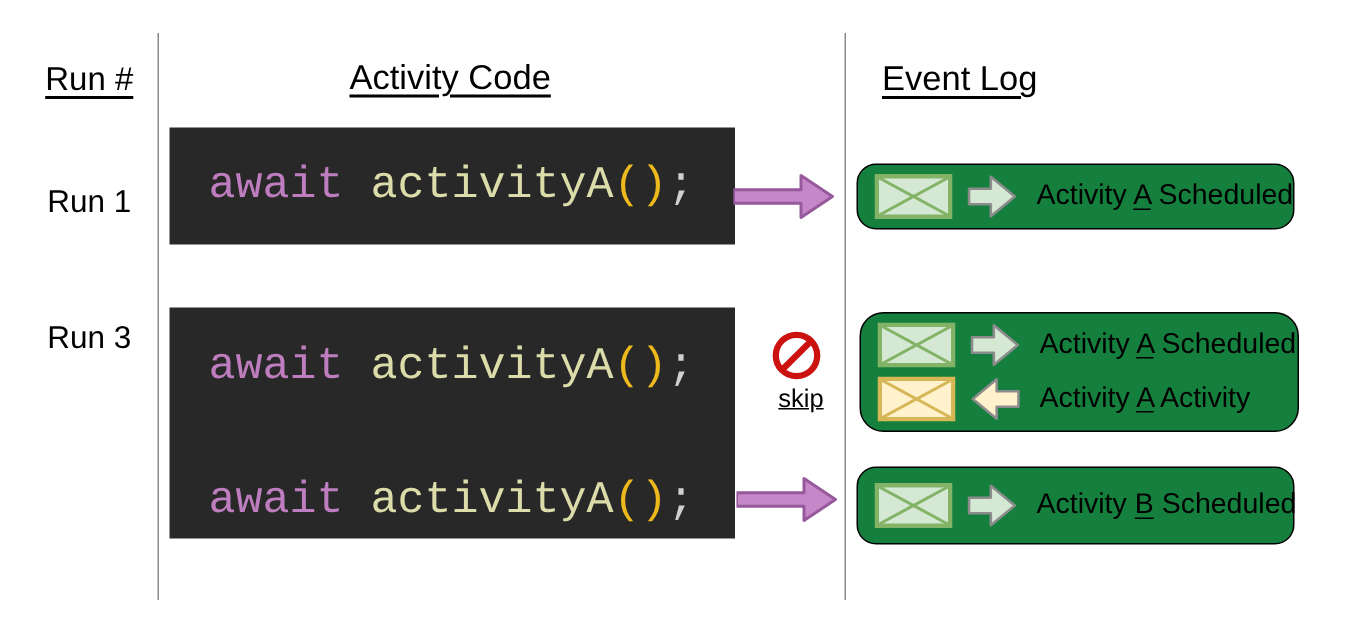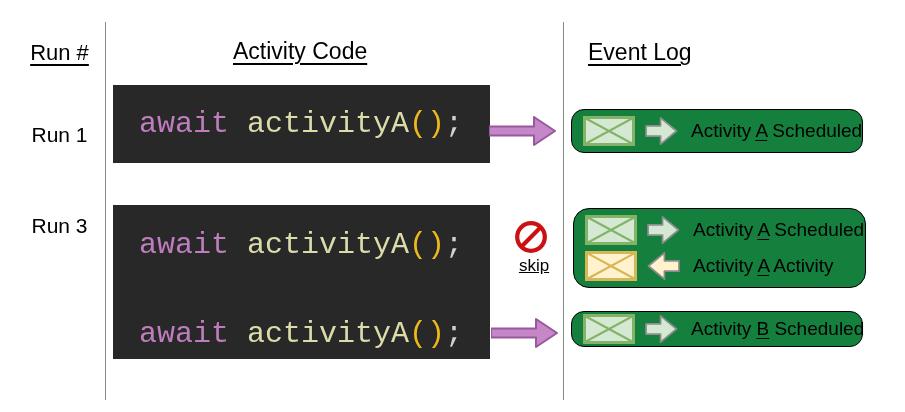--- a/index.html
+++ b/index.html
@@ -46,21 +46,21 @@
   .flow2{left:491px;top:317px;}
   .skip-icon{position:absolute;left:513px;top:219px;width:36px;height:36px;}
   .skip-label{position:absolute;left:508px;top:256px;width:52px;text-align:center;font-size:17px;font-weight:500;text-decoration:underline;}
   .log-box{
     position:absolute;background:#15803d;border:1.6px solid #000;border-radius:13px;
     box-sizing:border-box;display:flex;flex-direction:column;justify-content:space-evenly;
     padding-left:11px;
   }
   .box1{left:571px;top:109px;width:292px;height:44px;}
   .box2{left:573px;top:208px;width:293px;height:80px;border-radius:16px;}
-  .box3{left:571px;top:311px;width:292px;height:36px;justify-content:center;}
+  .box3{left:571px;top:311px;width:292px;height:52px;justify-content:center;}
   .log-row{display:flex;align-items:center;white-space:nowrap;}
   .env-svg{width:52px;height:30px;margin-right:9px;flex:0 0 auto;}
   .arr-svg{width:35px;height:30px;margin-right:12px;flex:0 0 auto;}
   .log-text{font-size:19px;}
   .u{text-decoration:underline;text-underline-offset:2.5px;}
 </style>
 </head>
 <body>
 
 <div class="canvas">

